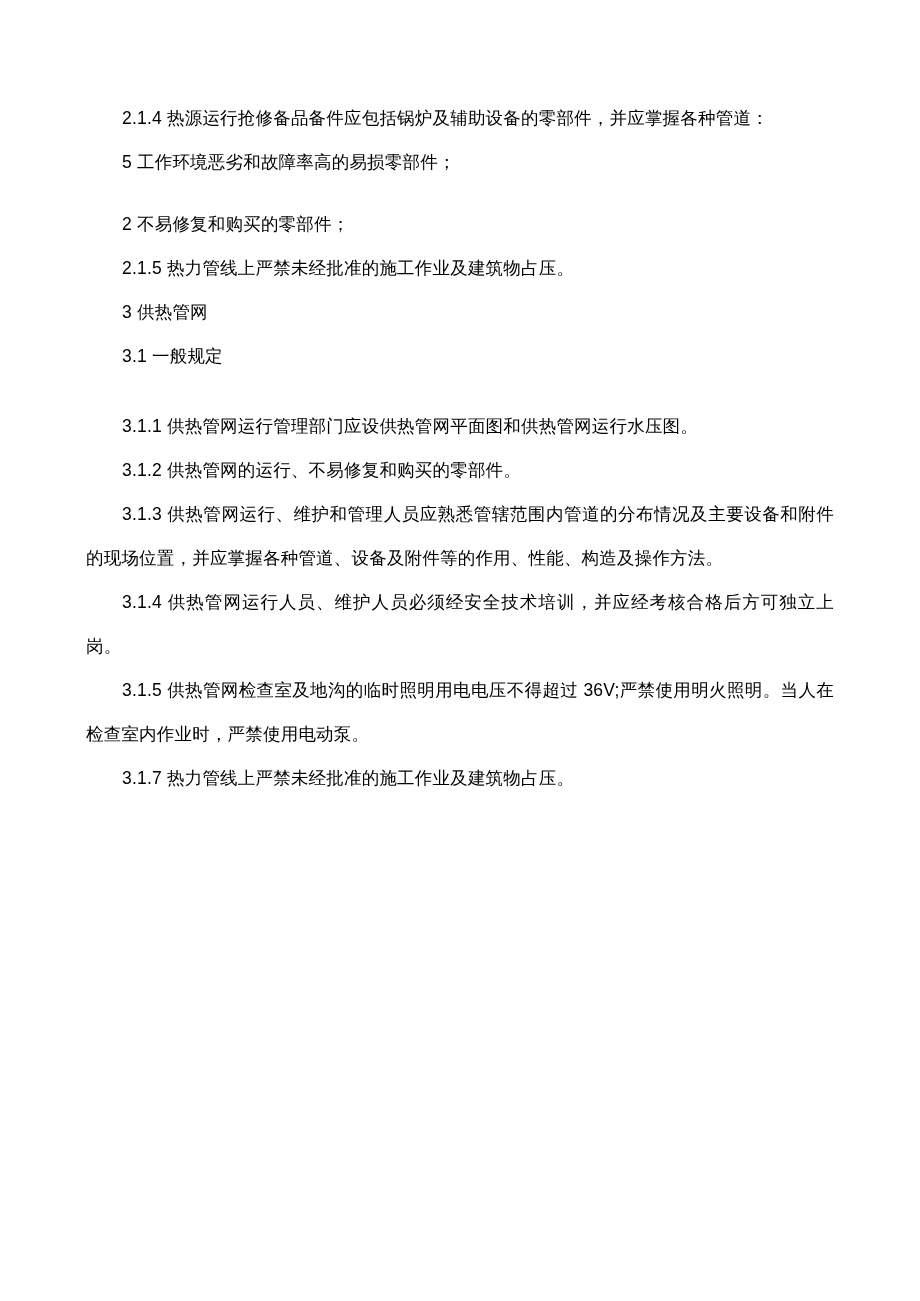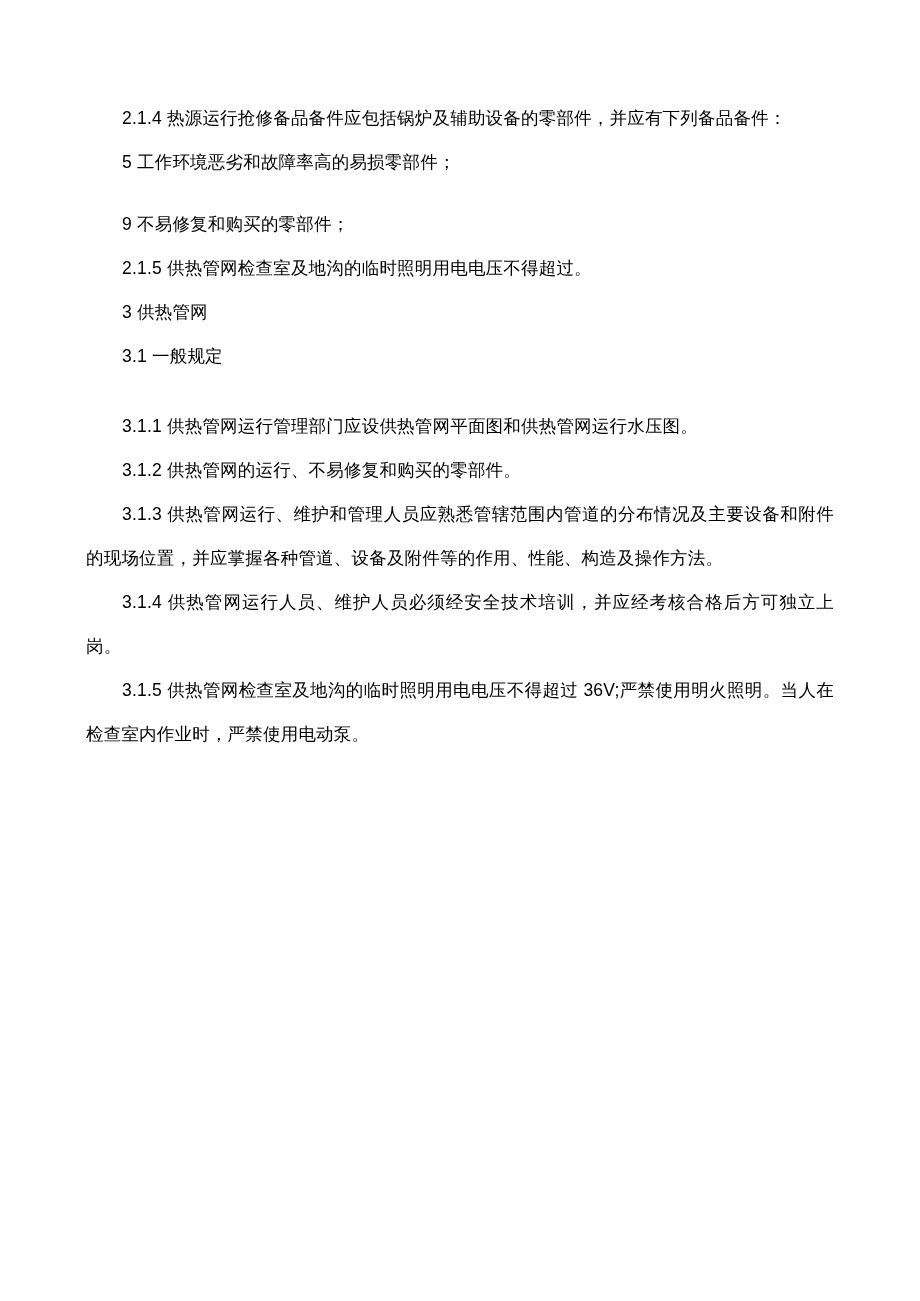--- a/index.html
+++ b/index.html
@@ -51,43 +51,44 @@
   }
   .spacer-18 { height: 18px; }
   .spacer-26 { height: 26px; }
 </style>
 </head>
 <body>
 
 <div class="page">
   <div class="doc-body">
 
-    <p class="para indent gap-md">2.1.4    热源运行抢修备品备件应包括锅炉及辅助设备的零部件，并应有下列备品备件：</p>
+    <p class="para indent gap-md">2.1.4    热源运行抢修备品备件应包括锅炉及辅助设备的零部件，并应掌握各种管道：</p>
 
     <p class="para indent gap-md">5 工作环境恶劣和故障率高的易损零部件；</p>
 
     <div class="spacer-18"></div>
 
 
-    <p class="para indent">9 不易修复和购买的零部件；</p>
+    <p class="para indent">2 不易修复和购买的零部件；</p>
 
-    <p class="para indent">2.1.5    供热管网检查室及地沟的临时照明用电电压不得超过。</p>
+    <p class="para indent">2.1.5    热力管线上严禁未经批准的施工作业及建筑物占压。</p>
 
     <p class="para heading-1">3 供热管网</p>
 
     <p class="para heading-2">3.1    一般规定</p>
 
     <div class="spacer-26"></div>
 
     <p class="para indent">3.1.1    供热管网运行管理部门应设供热管网平面图和供热管网运行水压图。</p>
 
     <p class="para indent">3.1.2    供热管网的运行、不易修复和购买的零部件。</p>
 
     <p class="para indent">3.1.3    供热管网运行、维护和管理人员应熟悉管辖范围内管道的分布情况及主要设备和附件的现场位置，并应掌握各种管道、设备及附件等的作用、性能、构造及操作方法。</p>
 
     <p class="para indent">3.1.4    供热管网运行人员、维护人员必须经安全技术培训，并应经考核合格后方可独立上岗。</p>
 
     <p class="para indent">3.1.5    供热管网检查室及地沟的临时照明用电电压不得超过 36V;严禁使用明火照明。当人在检查室内作业时，严禁使用电动泵。</p>
 
 
+    <p class="para indent">3.1.7    热力管线上严禁未经批准的施工作业及建筑物占压。</p>
 
   </div>
 </div>
 
 </body></html>

